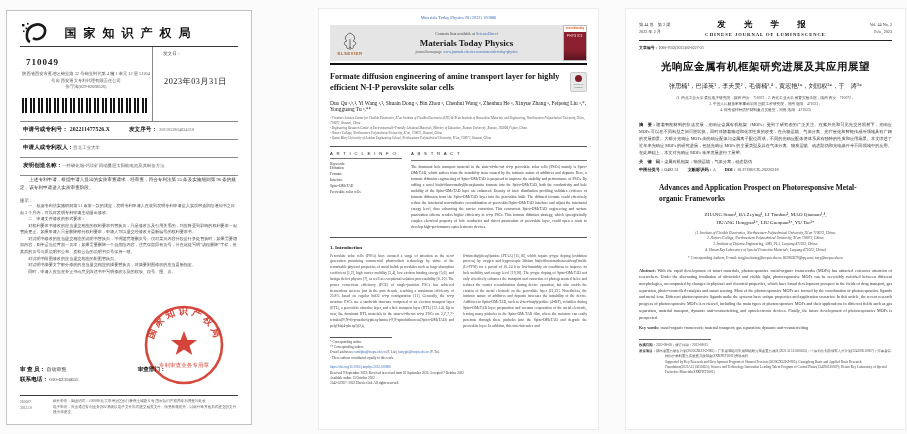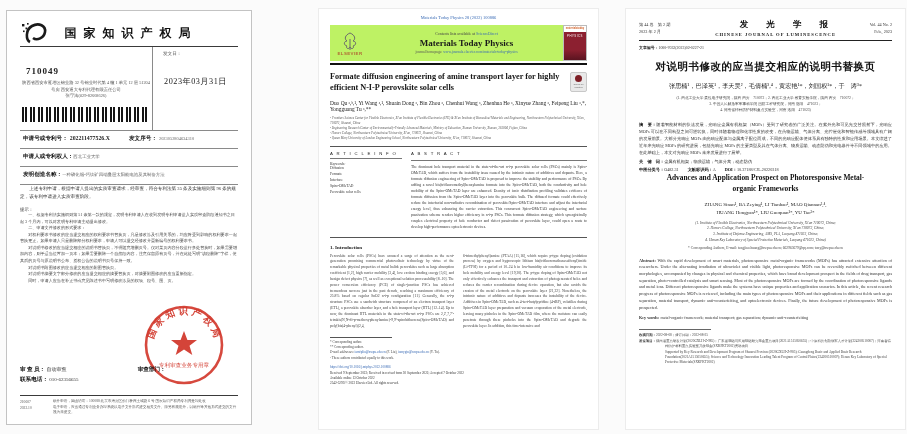--- a/index.html
+++ b/index.html
@@ -9,21 +9,21 @@
   .pre{white-space:pre-line}
   .just{text-align:justify}
   .blue{color:#3a6bb5}
   
   .p-left{left:6px;top:10px;width:246px;height:415px;border:1px solid #c3c3c3;padding:9px 13px;font-family:"Liberation Serif",serif}
   .pt-head{display:flex;align-items:center;height:26px}
   .pt-agency{flex:1;text-align:center;font-size:12px;font-weight:bold;letter-spacing:7px;color:#111;margin-right:26px}
   .pt-rule{border-top:1.3px solid #3a3a3a}
   .pt-mail{display:flex;border-bottom:1px solid #8a8a8a}
   .pt-mail-l{flex:1.5;padding:5px 2px 6px}
-  .pt-zip{font-weight:bold;font-size:9px;margin:14px 0 4px 4px;letter-spacing:1px}
+  .pt-zip{font-weight:bold;font-size:9px;margin:5px 0 4px 4px;letter-spacing:1px}
   .pt-addr{font-size:4.3px;color:#555;text-align:center;line-height:1.55}
   .barcode{width:128px;height:15px;margin:7px auto 2px;background:repeating-linear-gradient(90deg,#151515 0 1.6px,#fff 1.6px 2.7px,#151515 2.7px 4.8px,#fff 4.8px 5.6px,#151515 5.6px 6.4px,#fff 6.4px 8px)}
   .pt-mail-r{flex:1;border-left:1px solid #8a8a8a;padding:4px 10px}
   .pt-datelabel{font-size:4.6px;color:#444}
   .pt-date{font-size:8.2px;color:#222;text-align:center;margin-top:20px;letter-spacing:.5px}
   .pt-row{display:flex;border-bottom:1px solid #8a8a8a;padding:4.5px 3px;align-items:baseline}
   .pt-lab{font-weight:bold;font-size:5.6px;color:#111}
   .pt-val{font-size:5.8px;font-weight:bold;color:#222}
   .pt-val2{font-size:4.4px;color:#666}
   .pt-half{flex:1;display:flex;align-items:baseline;gap:2px}
@@ -34,21 +34,21 @@
   .pt-bottom{position:absolute;left:13px;right:13px;bottom:8px}
   .pt-exam{display:flex;font-size:5px;color:#333;line-height:1.9}
   .pt-exam .c1{width:54%}
   .seal{position:absolute;right:26px;bottom:38px}
   .pt-foot{border-top:1.2px solid #3a3a3a;margin-top:10px;padding-top:3px;display:flex;gap:7px}
   .pt-foot .codes{width:26px;font-size:3.6px;color:#555;line-height:1.7}
   .pt-foot .txt{flex:1;font-size:3.6px;color:#555;line-height:1.6}
   
   .p-mid{left:318px;top:8px;width:281px;height:422px;border:1px solid #ececec;padding:6px 11px}
   .m-head{text-align:center;font-size:4.4px;margin-bottom:5px}
-  .m-banner{display:flex;align-items:stretch;background:#bef264;height:36px;position:relative}
+  .m-banner{display:flex;align-items:stretch;background:#e5e5e5;height:36px;position:relative}
   .m-logo{width:40px;display:flex;flex-direction:column;align-items:center;justify-content:center}
   .m-logo .nm{font-size:4.4px;letter-spacing:.4px;color:#b06a35;font-weight:bold;font-family:"Liberation Sans",sans-serif}
   .m-bc{flex:1;display:flex;flex-direction:column;align-items:center;justify-content:center;gap:2px}
   .m-contents{font-size:3.9px;color:#444}
   .m-jname{font-size:9px;font-weight:bold;color:#1a1a1a}
   .m-home{font-size:3.6px;color:#555}
   .m-cover{width:24px;background:linear-gradient(180deg,#fff 0 18%,#8c2030 18% 70%,#5a1420 100%);border:.5px solid #bbb;display:flex;flex-direction:column;align-items:center}
   .m-cover .t1{font-size:2.6px;color:#d2622a;font-weight:bold;margin-top:.5px;font-family:"Liberation Sans",sans-serif}
   .m-cover .t2{font-size:2.8px;color:#fff;letter-spacing:.5px;margin-top:4px;font-family:"Liberation Sans",sans-serif}
   .m-thickrule{border-top:2px solid #111;margin-top:2px}
@@ -70,34 +70,34 @@
   .m-body{display:flex;gap:9px}
   .m-body .col{flex:1;font-size:3.7px;color:#3c3c3c;line-height:1.58}
   .m-fnrule{border-top:.7px solid #555;width:62px;margin-top:7px}
   .m-fn{font-size:3.3px;color:#444;line-height:1.65;margin-top:2px}
   .m-meta{font-size:3.3px;color:#333;line-height:1.6;margin-top:4px}
   
   .p-right{left:625px;top:8px;width:281px;height:422px;border:1px solid #ececec;padding:10px 13px}
   .c-hdr{display:flex;align-items:center}
   .c-hdr .l,.c-hdr .r{width:56px;font-size:4.2px;color:#333;line-height:1.7}
   .c-hdr .r{text-align:right}
-  .c-hdr .c{flex:1;text-align:right}
+  .c-hdr .c{flex:1;text-align:center}
   .c-jcn{font-size:8.5px;font-weight:bold;letter-spacing:8px;color:#111}
   .c-jen{font-size:4.6px;font-weight:bold;letter-spacing:1px;color:#111;margin-top:1px}
   .c-rule{border-top:1.4px solid #222;margin-top:3px}
   .c-artno{font-size:3.9px;margin:4px 0 10px;color:#333}
   .c-artno b{font-weight:bold}
   .c-title{font-size:10.5px;font-weight:bold;text-align:center;letter-spacing:.5px;color:#111}
   .c-authors{font-size:6.2px;text-align:center;margin-top:8px;color:#222}
   .c-affils{font-size:3.7px;text-align:center;color:#444;line-height:1.65;margin-top:4px}
   .c-abs{margin-top:9px;font-size:4.2px;line-height:1.62;color:#333}
   .c-abs b,.c-kw b,.c-clc b{font-weight:bold;color:#111}
   .c-kw{margin-top:3px;font-size:4.2px;color:#333}
   .c-clc{margin-top:3px;font-size:4.2px;color:#333;display:flex;gap:9px}
-  .c-etitle{margin-top:0;text-align:center;font-weight:bold;font-size:7.4px;line-height:1.5;color:#111;padding:0 20px}
+  .c-etitle{margin-top:10px;font-weight:bold;font-size:7.4px;line-height:1.5;color:#111;padding:0 20px}
   .c-eauth{margin-top:6px;text-align:center;font-size:5px;color:#222;line-height:1.7}
   .c-eaff{margin-top:3px;text-align:center;font-size:3.6px;font-style:italic;color:#444;line-height:1.6}
   .c-corr{text-align:center;font-size:3.6px;color:#444;margin-top:2px}
   .c-eabs{margin-top:8px;font-size:4.15px;line-height:1.62;color:#333}
   .c-ekw{margin-top:4px;font-size:4.15px;color:#333}
   .c-fund{margin-top:9px;font-size:3.4px;color:#444;line-height:1.6}
   .c-fundrule{width:72px;border-top:.8px solid #666;margin-bottom:3px}
   .c-hang{padding-left:26px;text-indent:-26px}
   .c-ind{padding-left:26px}
 </style>
@@ -277,21 +277,21 @@
       <div class="c-jcn">发 光 学 报</div>
       <div class="c-jen">CHINESE JOURNAL OF LUMINESCENCE</div>
     </div>
     <div class="r">
       <div>Vol. 44 No. 2</div>
       <div>Feb., 2023</div>
     </div>
   </div>
   <div class="c-rule"></div>
   <div class="c-artno"><b>文章编号：</b><span>1000-7032(2023)02-0227-21</span></div>
-  <div class="c-title">对说明书修改的应当提交相应的说明书替换页</div>
+  <div class="c-title">光响应金属有机框架研究进展及其应用展望</div>
   <div class="c-authors">张思楠¹，巴泽英¹，李天昊²，毛倩楠³,⁴，黄宏艳¹*，刘国权¹*，于　涛³*</div>
   <div class="c-affils pre">(1. 西北工业大学 柔性电子研究院，陕西 西安　710072；2. 西北工业大学 教育实验学院，陕西 西安　710072；
 3. 中国人民解放军军事科学院 国防工程研究院，河南 洛阳　471023；
 4. 河南省特种防护材料重点实验室，河南 洛阳　471023)</div>
   <div class="c-abs just"><b>摘　要：</b><span>随着智能材料的快速发展，光响应金属有机框架（MOFs）受到了研究者的广泛关注。在紫外光和可见光交替照射下，光响应 MOFs 可以在不同构型之间可逆转换，同时伴随着物理和化学性质的改变，在药物运输、气体分离、光控催化和智能传感等领域具有广阔的发展前景。大部分光响应 MOFs 由光响应配体与金属离子配位而成，不同的光响应配体使体系具有独特的性质和应用场景。本文综述了近年来光响应 MOFs 的研究进展，包括光响应 MOFs 的主要类型及其在气体分离、物质运输、动态防伪和光电器件等不同领域中的应用。在此基础上，本文对光响应 MOFs 未来发展进行了展望。</span></div>
   <div class="c-kw"><b>关　键　词：</b><span>金属有机框架；物质运输；气体分离；动态防伪</span></div>
   <div class="c-clc">
     <span><b>中图分类号：</b><span>O482.31</span></span>
     <span><b>文献标识码：</b><span>A</span></span>
     <span><b>DOI：</b><span>10.37188/CJL.20220318</span></span>

